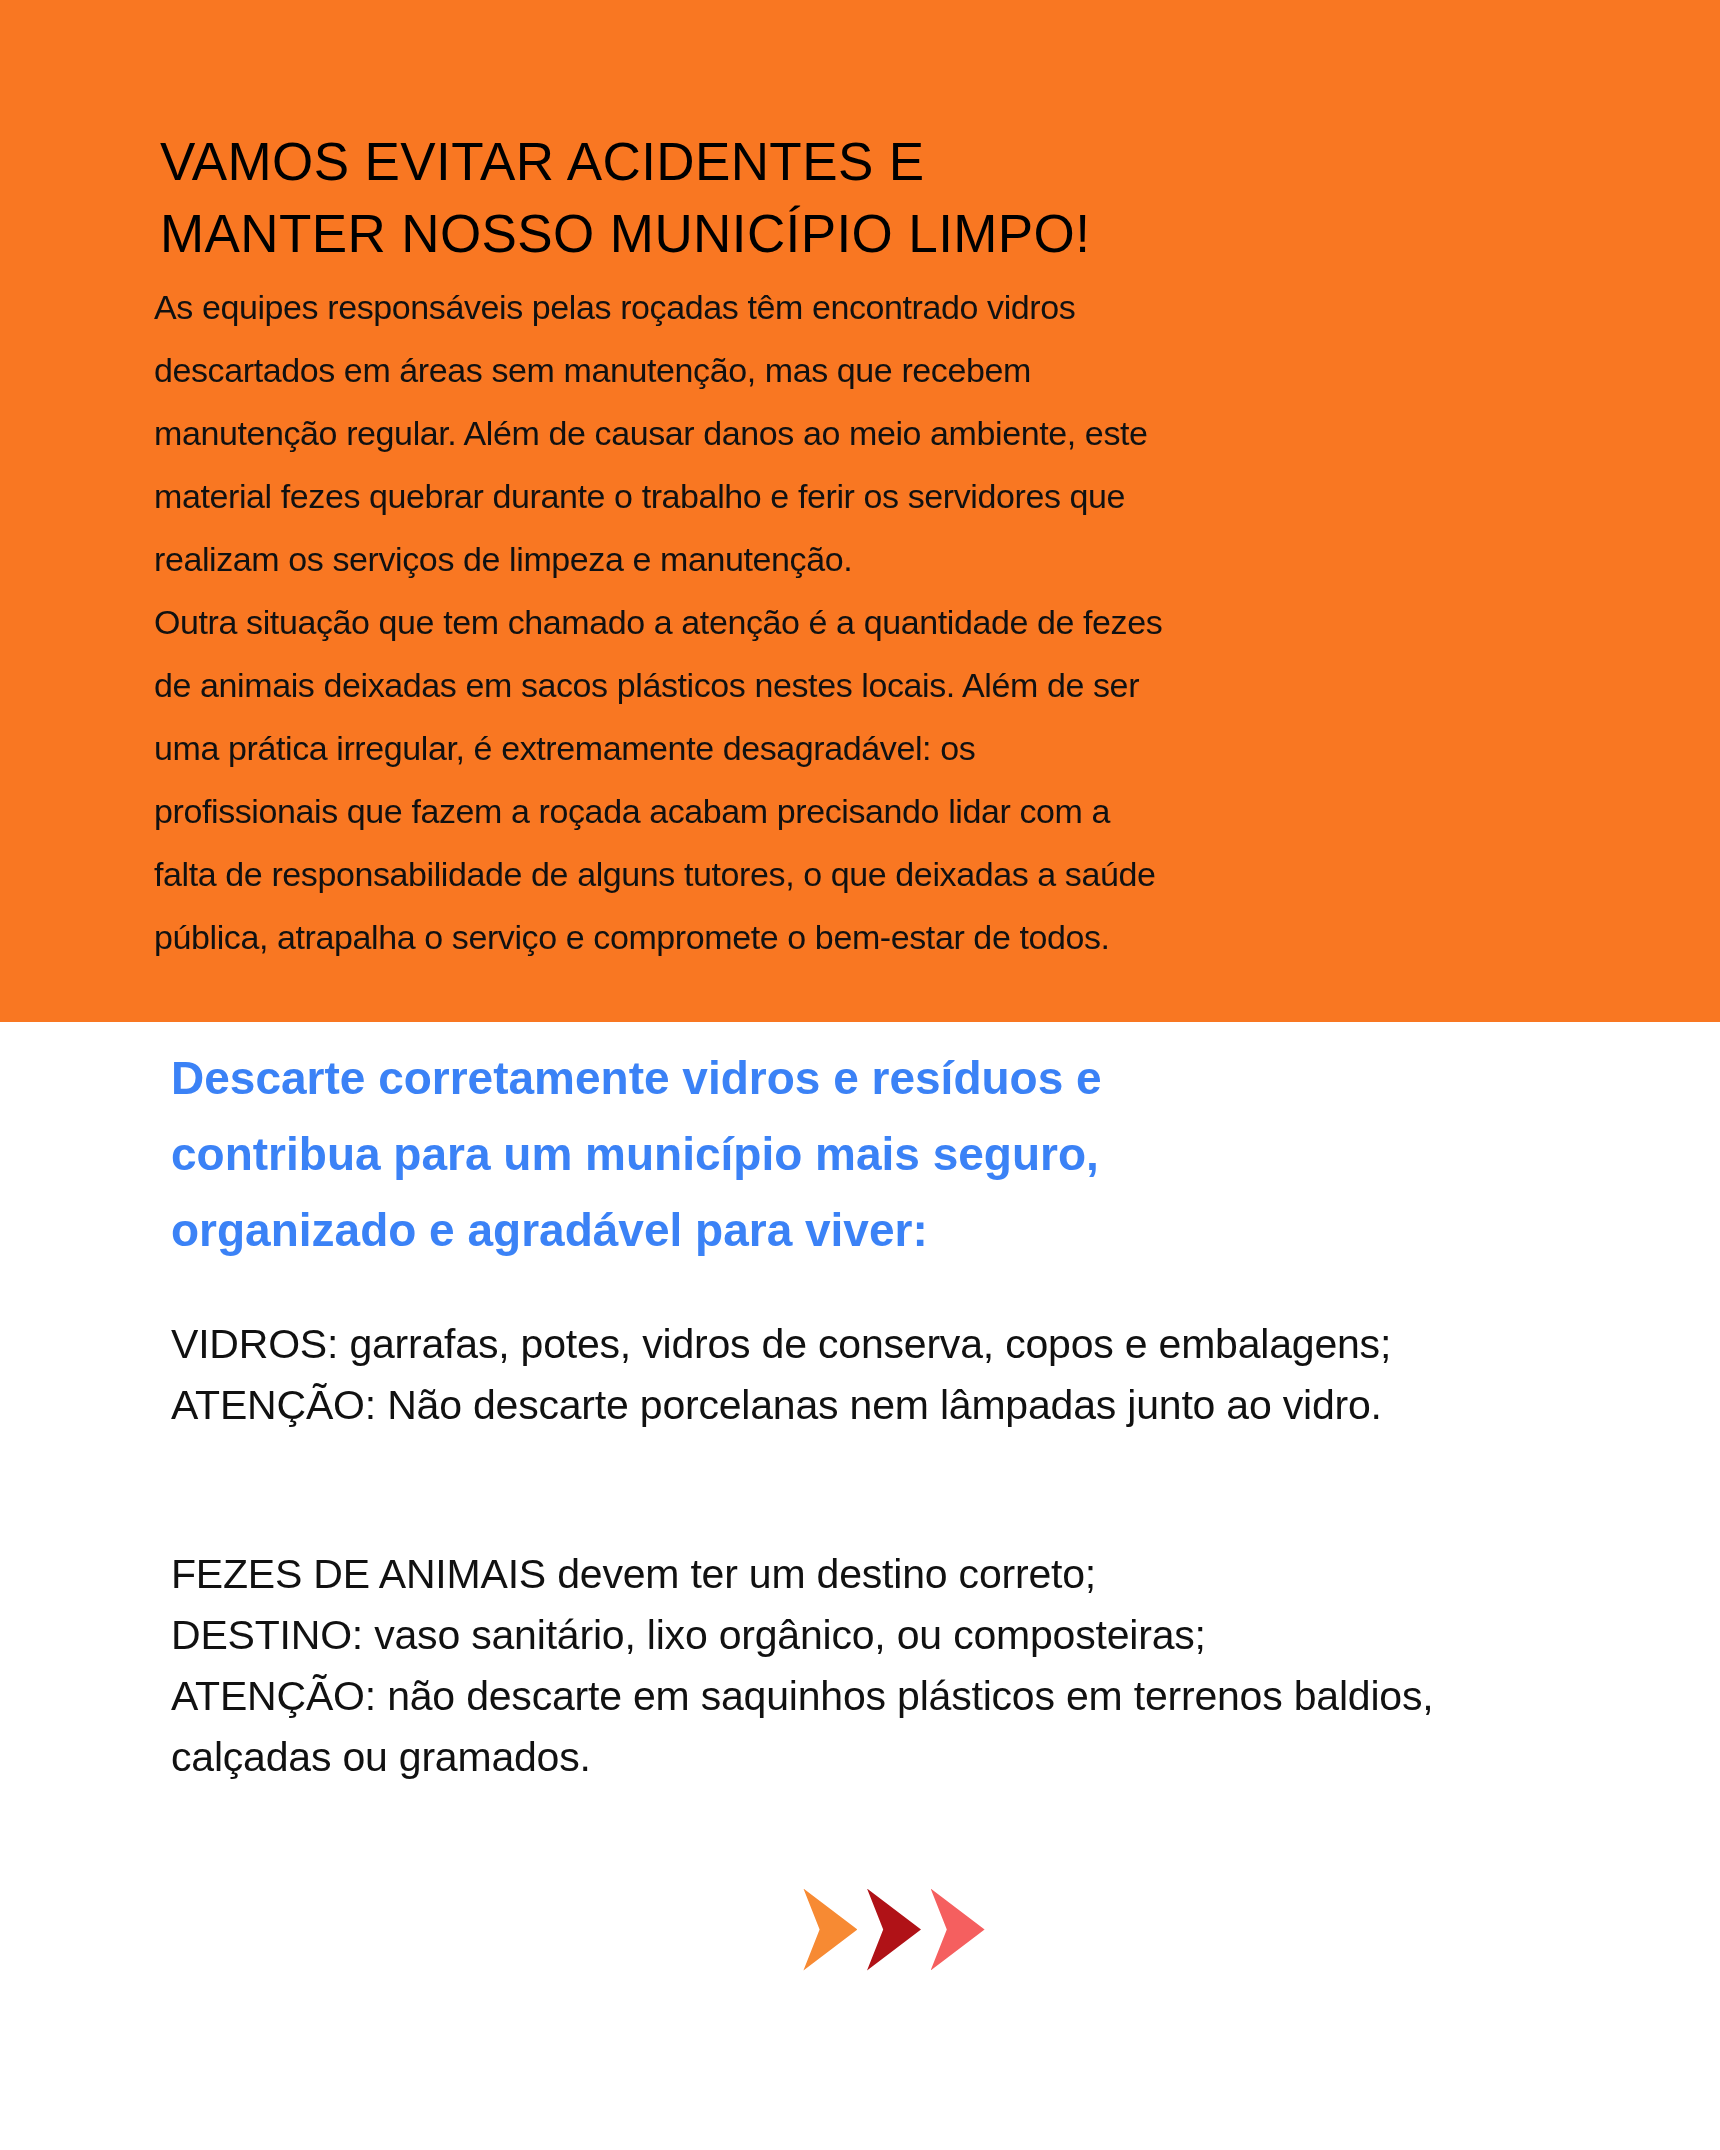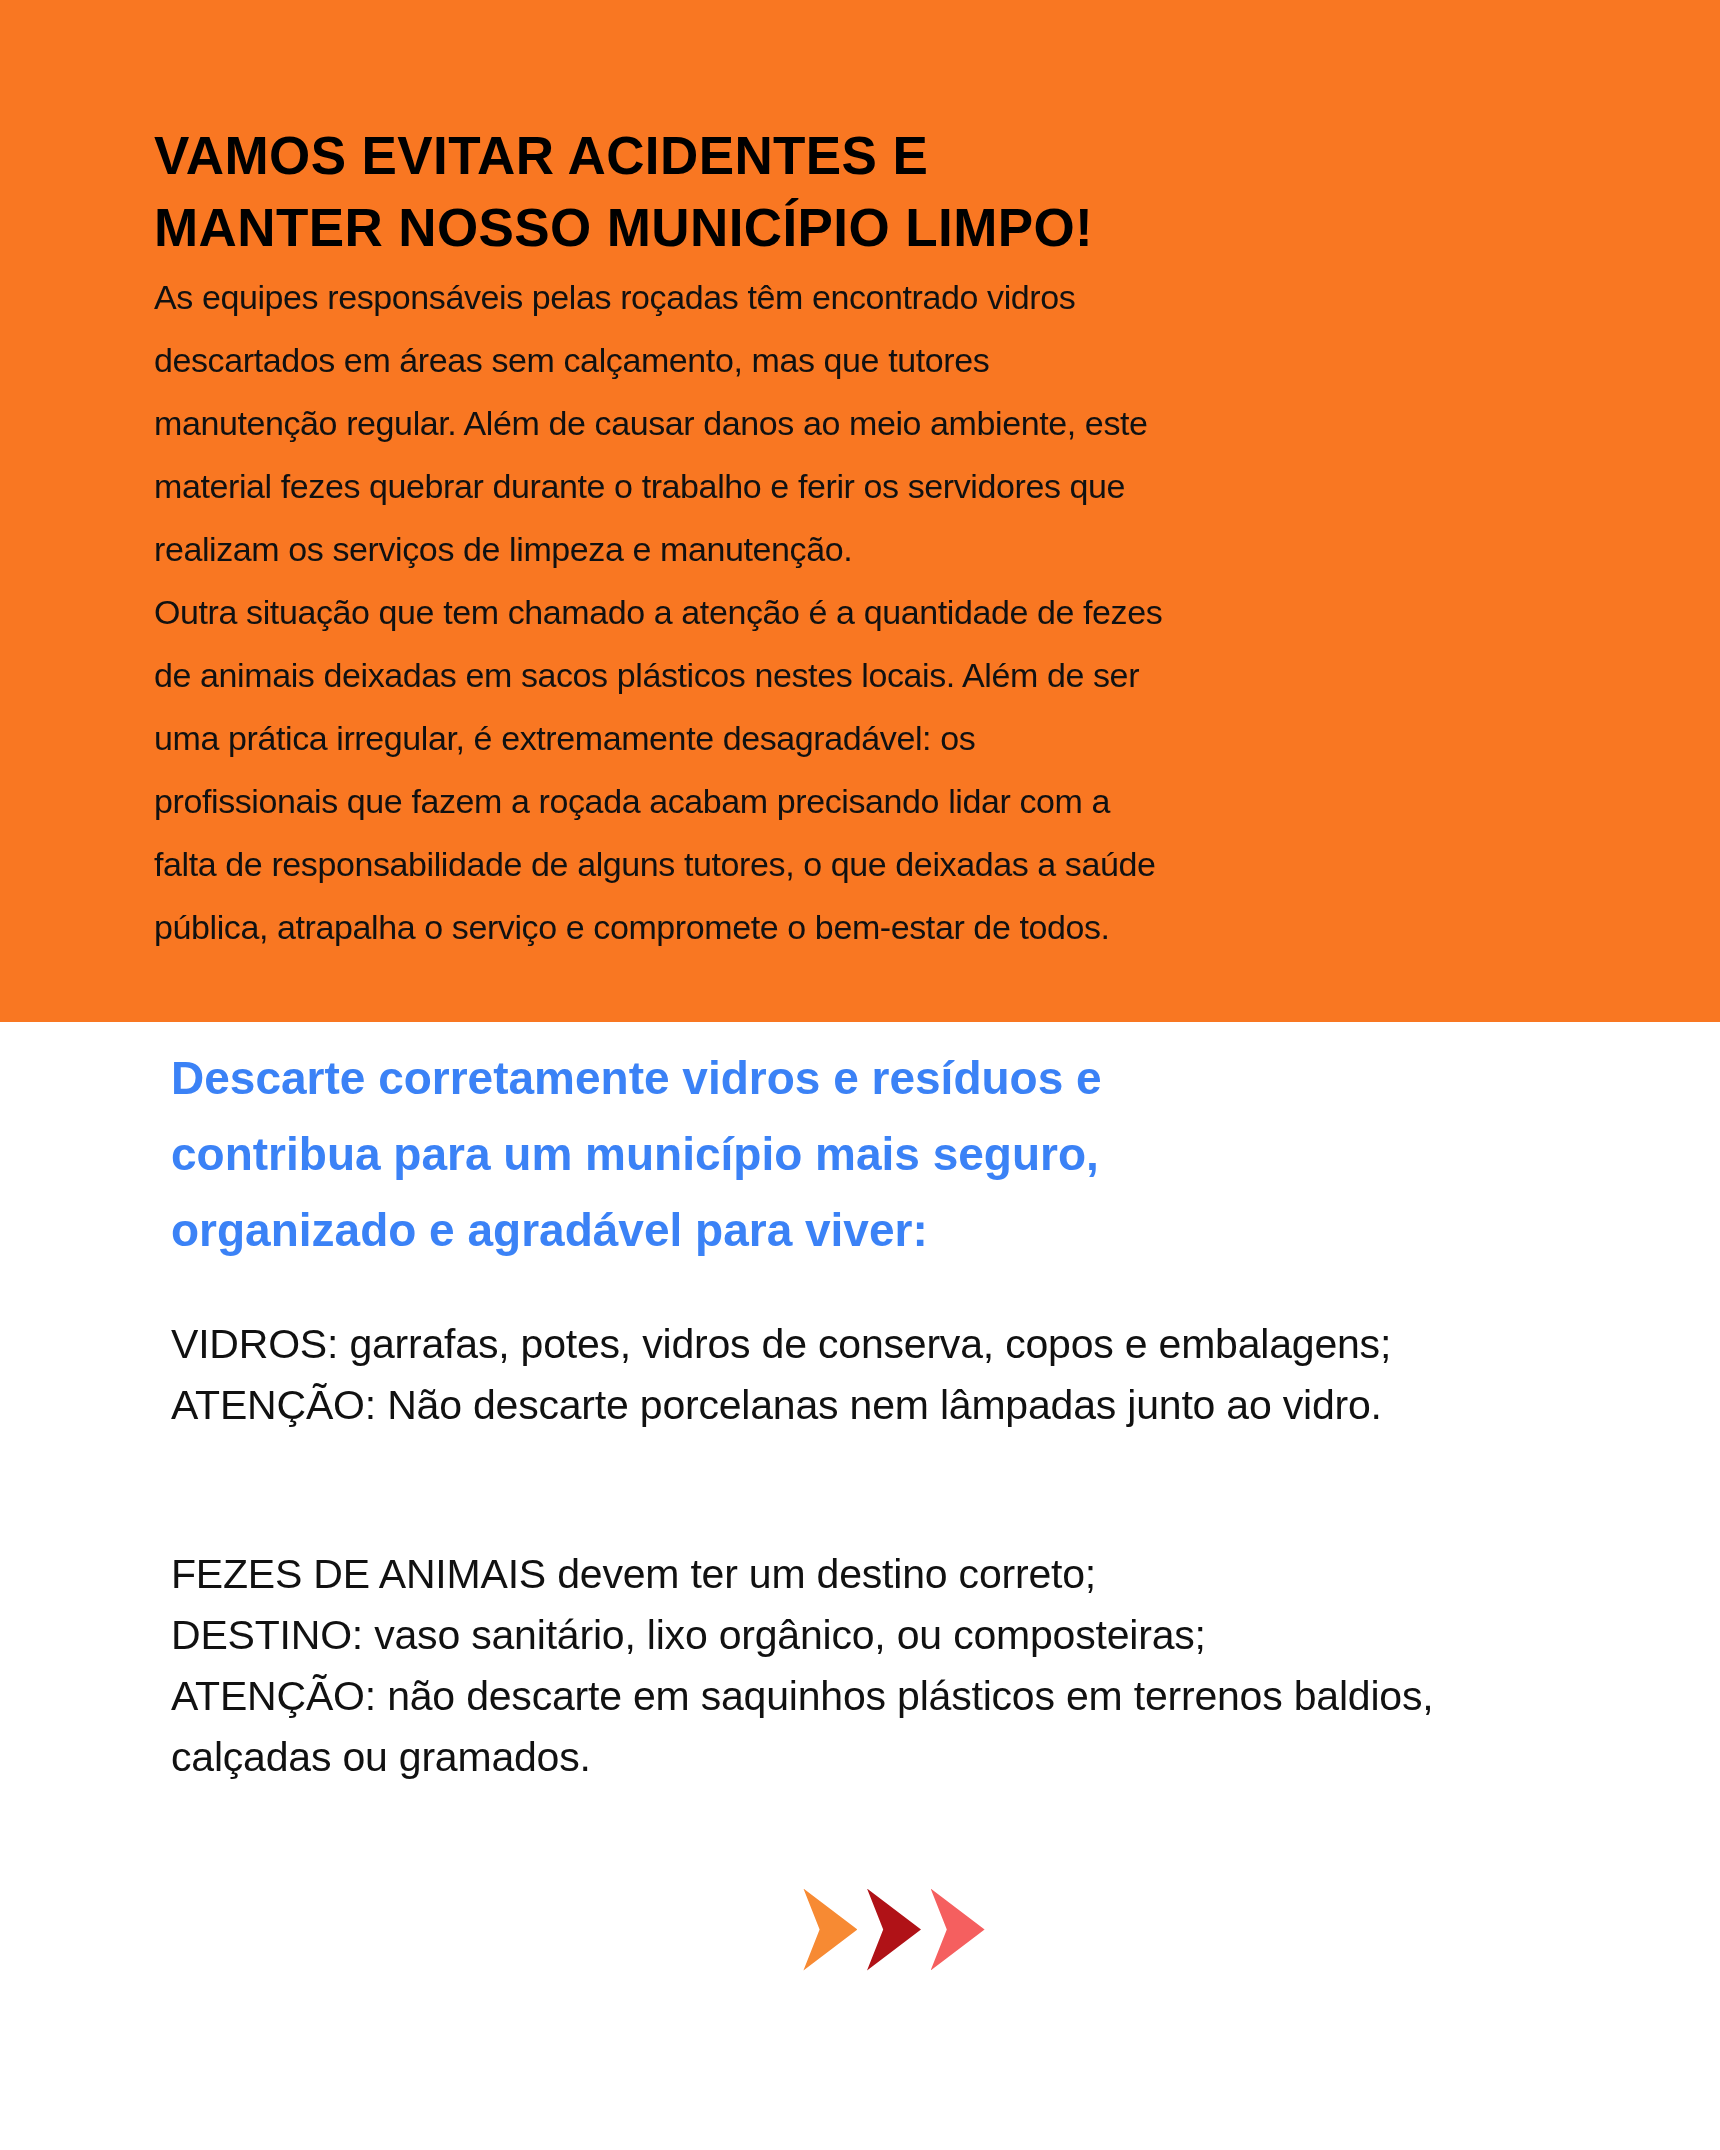--- a/index.html
+++ b/index.html
@@ -19,23 +19,23 @@
   }
 
   
   .banner {
     box-sizing: border-box;
     height: 1022px;
     padding: 120px 104px 0 154px;
     background: #F97722;
   }
   .banner-title {
-    margin: 0;
+    margin: 6px;
     font-size: 53px;
-    font-weight: 700;
+    font-weight: 400;
     line-height: 72px;
     letter-spacing: 0.4px;
     color: #000000;
   }
   .banner-body {
     margin-top: 1.6px;
     font-size: 34px;
     font-weight: 400;
     line-height: 63px;
     letter-spacing: -0.4px;
@@ -82,21 +82,21 @@
 </head>
 <body style="background-color: rgb(255, 255, 255);">
 
 <section class="banner" style="background-color: rgb(249, 119, 34);">
   <h1 class="banner-title">
     <div class="line">VAMOS EVITAR ACIDENTES E</div>
     <div class="line">MANTER NOSSO MUNICÍPIO LIMPO!</div>
   </h1>
   <div class="banner-body">
     <div class="line">As equipes responsáveis pelas roçadas têm encontrado vidros</div>
-    <div class="line">descartados em áreas sem calçamento, mas que tutores</div>
+    <div class="line">descartados em áreas sem manutenção, mas que recebem</div>
     <div class="line">manutenção regular. Além de causar danos ao meio ambiente, este</div>
     <div class="line">material fezes quebrar durante o trabalho e ferir os servidores que</div>
     <div class="line">realizam os serviços de limpeza e manutenção.</div>
     <div class="line">Outra situação que tem chamado a atenção é a quantidade de fezes</div>
     <div class="line">de animais deixadas em sacos plásticos nestes locais. Além de ser</div>
     <div class="line">uma prática irregular, é extremamente desagradável: os</div>
     <div class="line">profissionais que fazem a roçada acabam precisando lidar com a</div>
     <div class="line">falta de responsabilidade de alguns tutores, o que deixadas a saúde</div>
     <div class="line">pública, atrapalha o serviço e compromete o bem-estar de todos.</div>
   </div>

